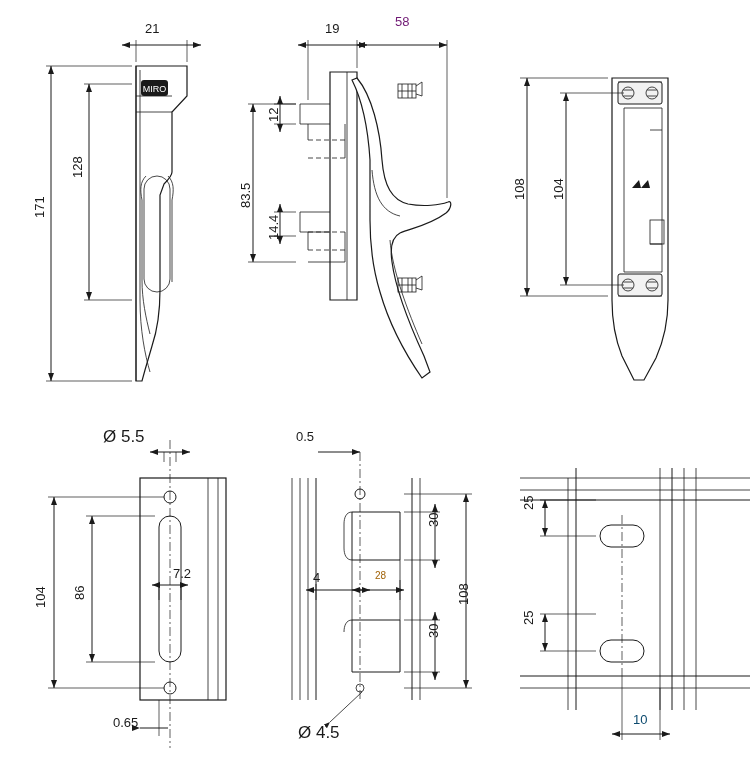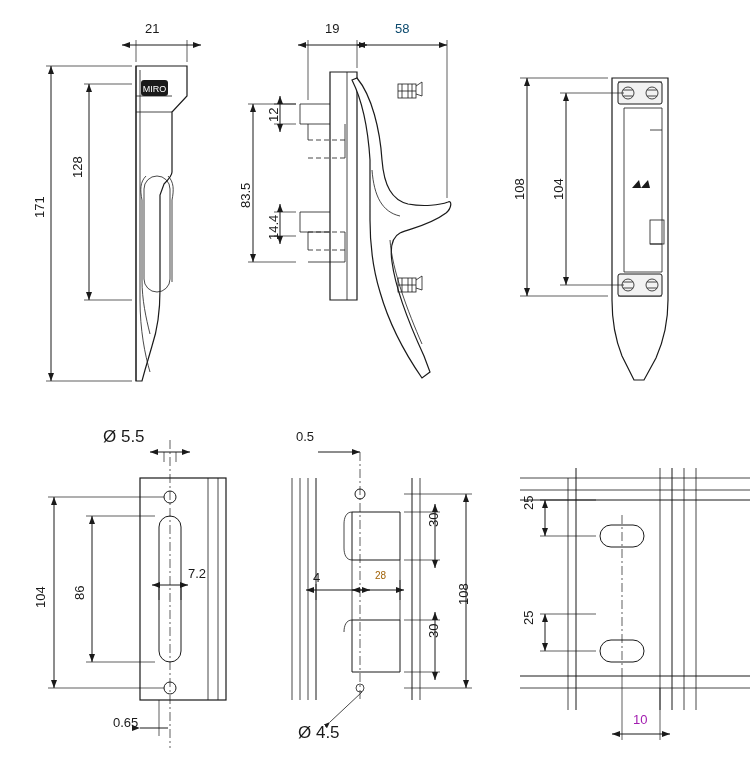--- a/index.html
+++ b/index.html
@@ -386,39 +386,39 @@
         <path class="ln" marker-start="url(#arrE)" marker-end="url(#arrS)" d="M612,734 L670,734"></path>
       </g>
     </g>
   </svg>
 
   <div style="position:absolute;left:145px;top:21px;font-size:13px;color:#1a1a1a;">21</div>
   <div style="position:absolute;left:70px;top:178px;font-size:13px;color:#1a1a1a;transform:rotate(-90deg);transform-origin:left top;">128</div>
   <div style="position:absolute;left:32px;top:218px;font-size:13px;color:#1a1a1a;transform:rotate(-90deg);transform-origin:left top;">171</div>
 
   <div style="position:absolute;left:325px;top:21px;font-size:13px;color:#1a1a1a;">19</div>
-  <div style="position:absolute;left:395px;top:21px;font-size:13px;color:#0c4a6e;">58</div>
+  <div style="position:absolute;left:395px;top:14px;font-size:13px;color:#701a75;">58</div>
   <div style="position:absolute;left:266px;top:122px;font-size:13px;color:#1a1a1a;transform:rotate(-90deg);transform-origin:left top;">12</div>
   <div style="position:absolute;left:238px;top:208px;font-size:13px;color:#1a1a1a;transform:rotate(-90deg);transform-origin:left top;">83.5</div>
   <div style="position:absolute;left:266px;top:240px;font-size:13px;color:#1a1a1a;transform:rotate(-90deg);transform-origin:left top;">14.4</div>
 
   <div style="position:absolute;left:512px;top:200px;font-size:13px;color:#1a1a1a;transform:rotate(-90deg);transform-origin:left top;">108</div>
   <div style="position:absolute;left:551px;top:200px;font-size:13px;color:#1a1a1a;transform:rotate(-90deg);transform-origin:left top;">104</div>
 
   <div style="position:absolute;left:103px;top:427px;font-size:17px;color:#1a1a1a;">Ø 5.5</div>
   <div style="position:absolute;left:33px;top:608px;font-size:13px;color:#1a1a1a;transform:rotate(-90deg);transform-origin:left top;">104</div>
   <div style="position:absolute;left:72px;top:600px;font-size:13px;color:#1a1a1a;transform:rotate(-90deg);transform-origin:left top;">86</div>
-  <div style="position:absolute;left:188px;top:566px;font-size:13px;color:#1a1a1a;">7.2</div>
+  <div style="position:absolute;left:173px;top:566px;font-size:13px;color:#1a1a1a;">7.2</div>
   <div style="position:absolute;left:113px;top:715px;font-size:13px;color:#1a1a1a;">0.65</div>
 
   <div style="position:absolute;left:296px;top:429px;font-size:13px;color:#1a1a1a;">0.5</div>
   <div style="position:absolute;left:426px;top:527px;font-size:13px;color:#1a1a1a;transform:rotate(-90deg);transform-origin:left top;">30</div>
   <div style="position:absolute;left:313px;top:570px;font-size:13px;color:#1a1a1a;">4</div>
   <div style="position:absolute;left:375px;top:570px;font-size:10px;color:#a16207;">28</div>
   <div style="position:absolute;left:456px;top:605px;font-size:13px;color:#1a1a1a;transform:rotate(-90deg);transform-origin:left top;">108</div>
   <div style="position:absolute;left:426px;top:638px;font-size:13px;color:#1a1a1a;transform:rotate(-90deg);transform-origin:left top;">30</div>
   <div style="position:absolute;left:298px;top:723px;font-size:17px;color:#1a1a1a;">Ø 4.5</div>
 
   <div style="position:absolute;left:521px;top:510px;font-size:13px;color:#1a1a1a;transform:rotate(-90deg);transform-origin:left top;">25</div>
   <div style="position:absolute;left:521px;top:625px;font-size:13px;color:#1a1a1a;transform:rotate(-90deg);transform-origin:left top;">25</div>
-  <div style="position:absolute;left:633px;top:712px;font-size:13px;color:#a21caf;">10</div>
+  <div style="position:absolute;left:633px;top:712px;font-size:13px;color:#0c4a6e;">10</div>
 
 </div>
 
 </body></html>

